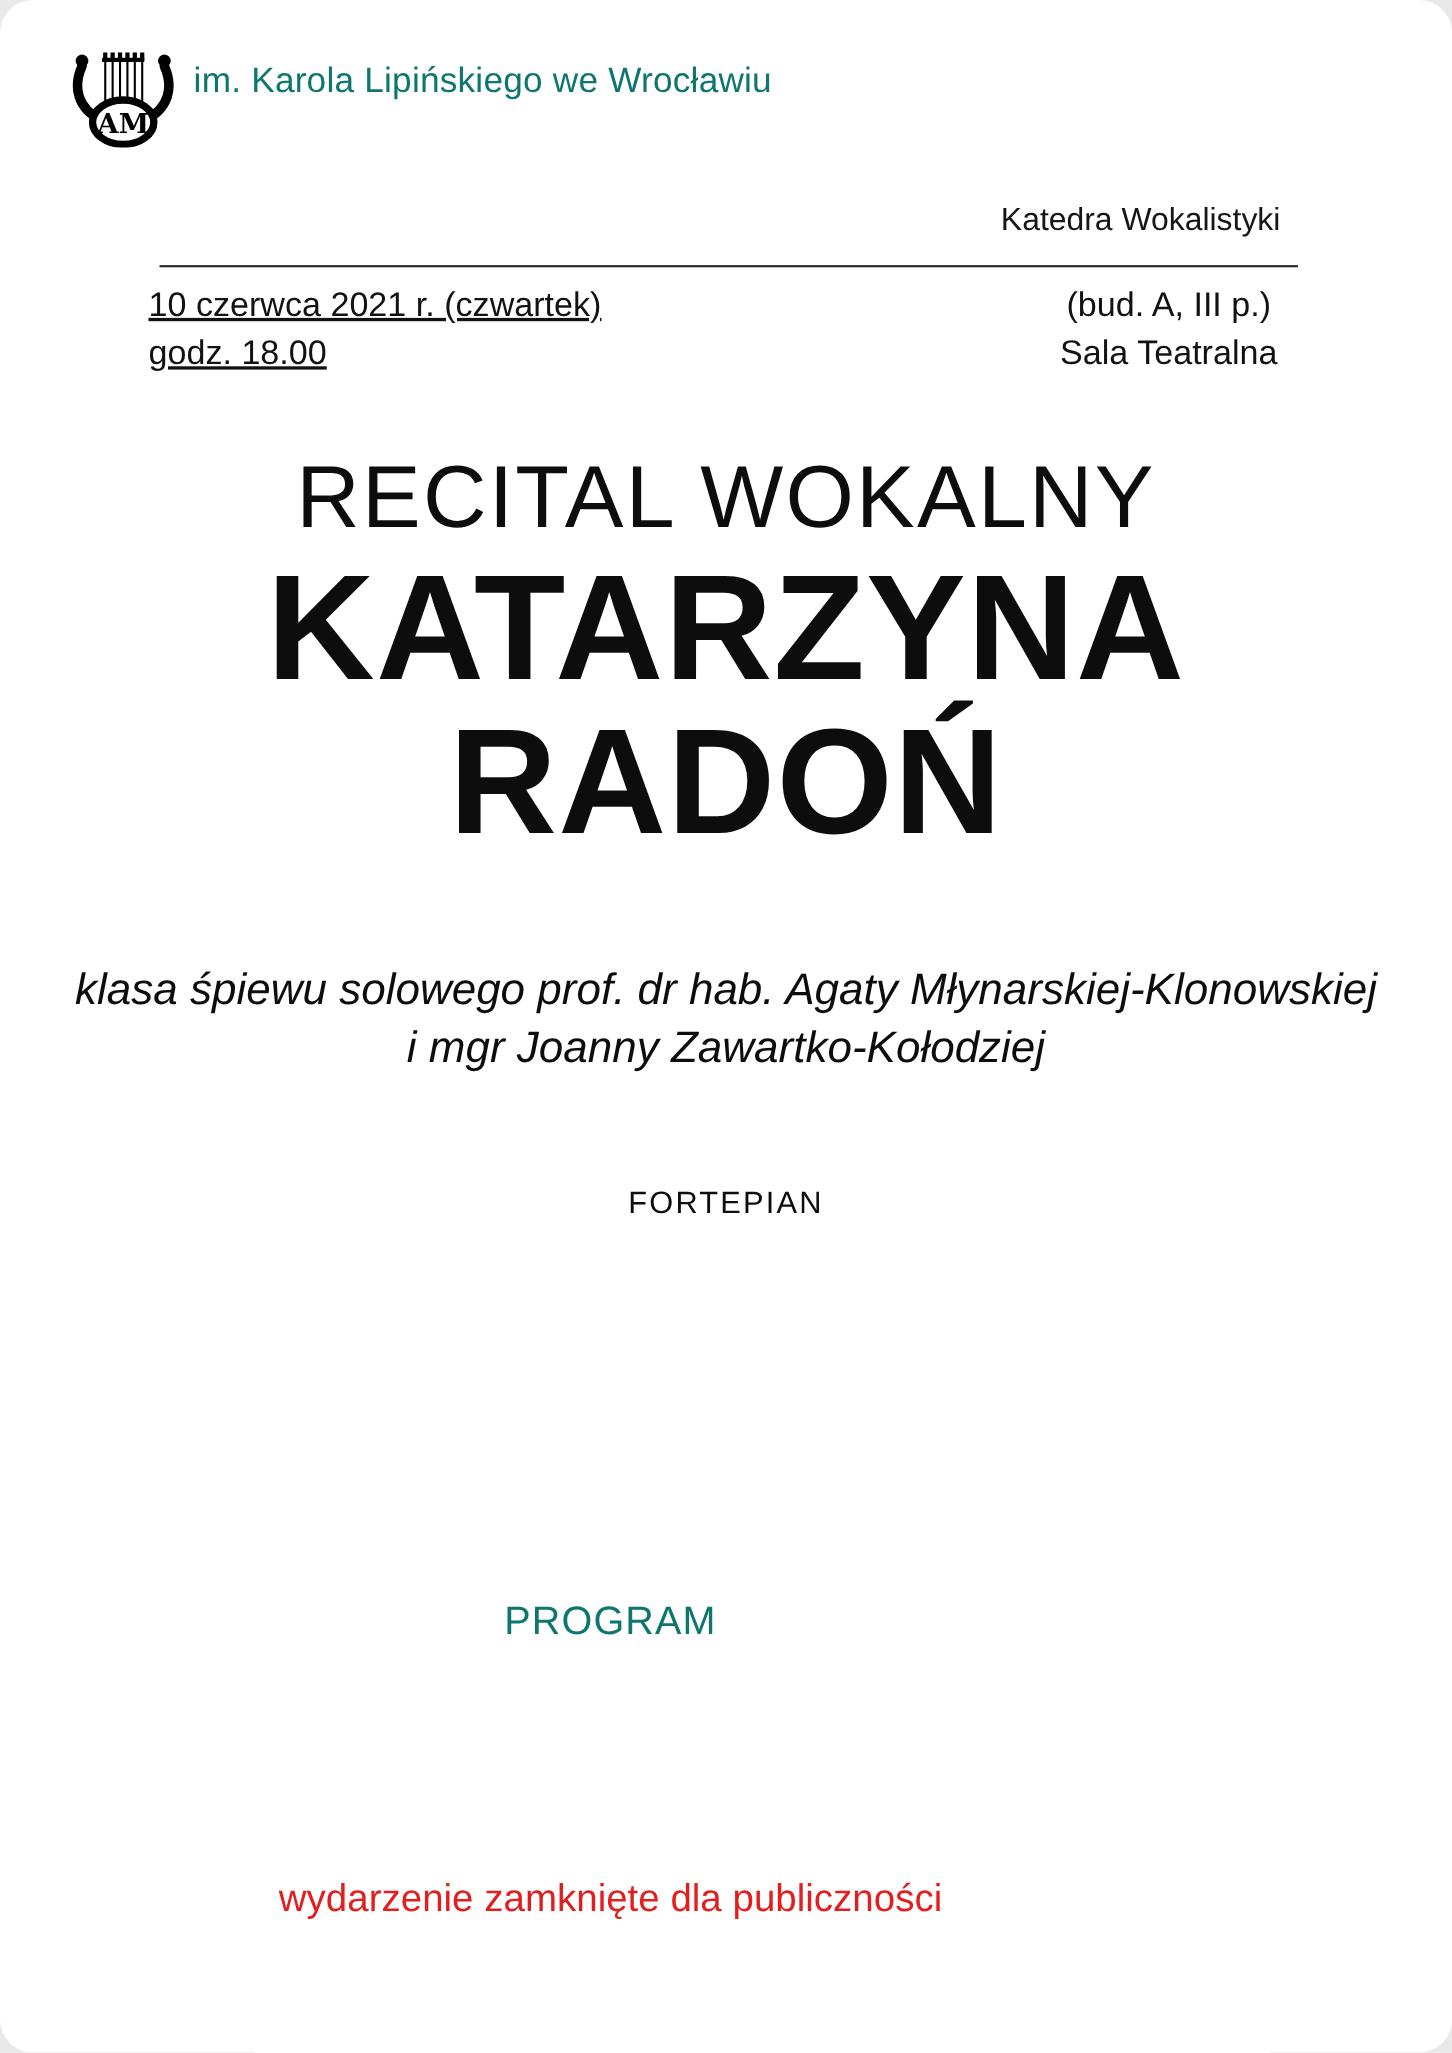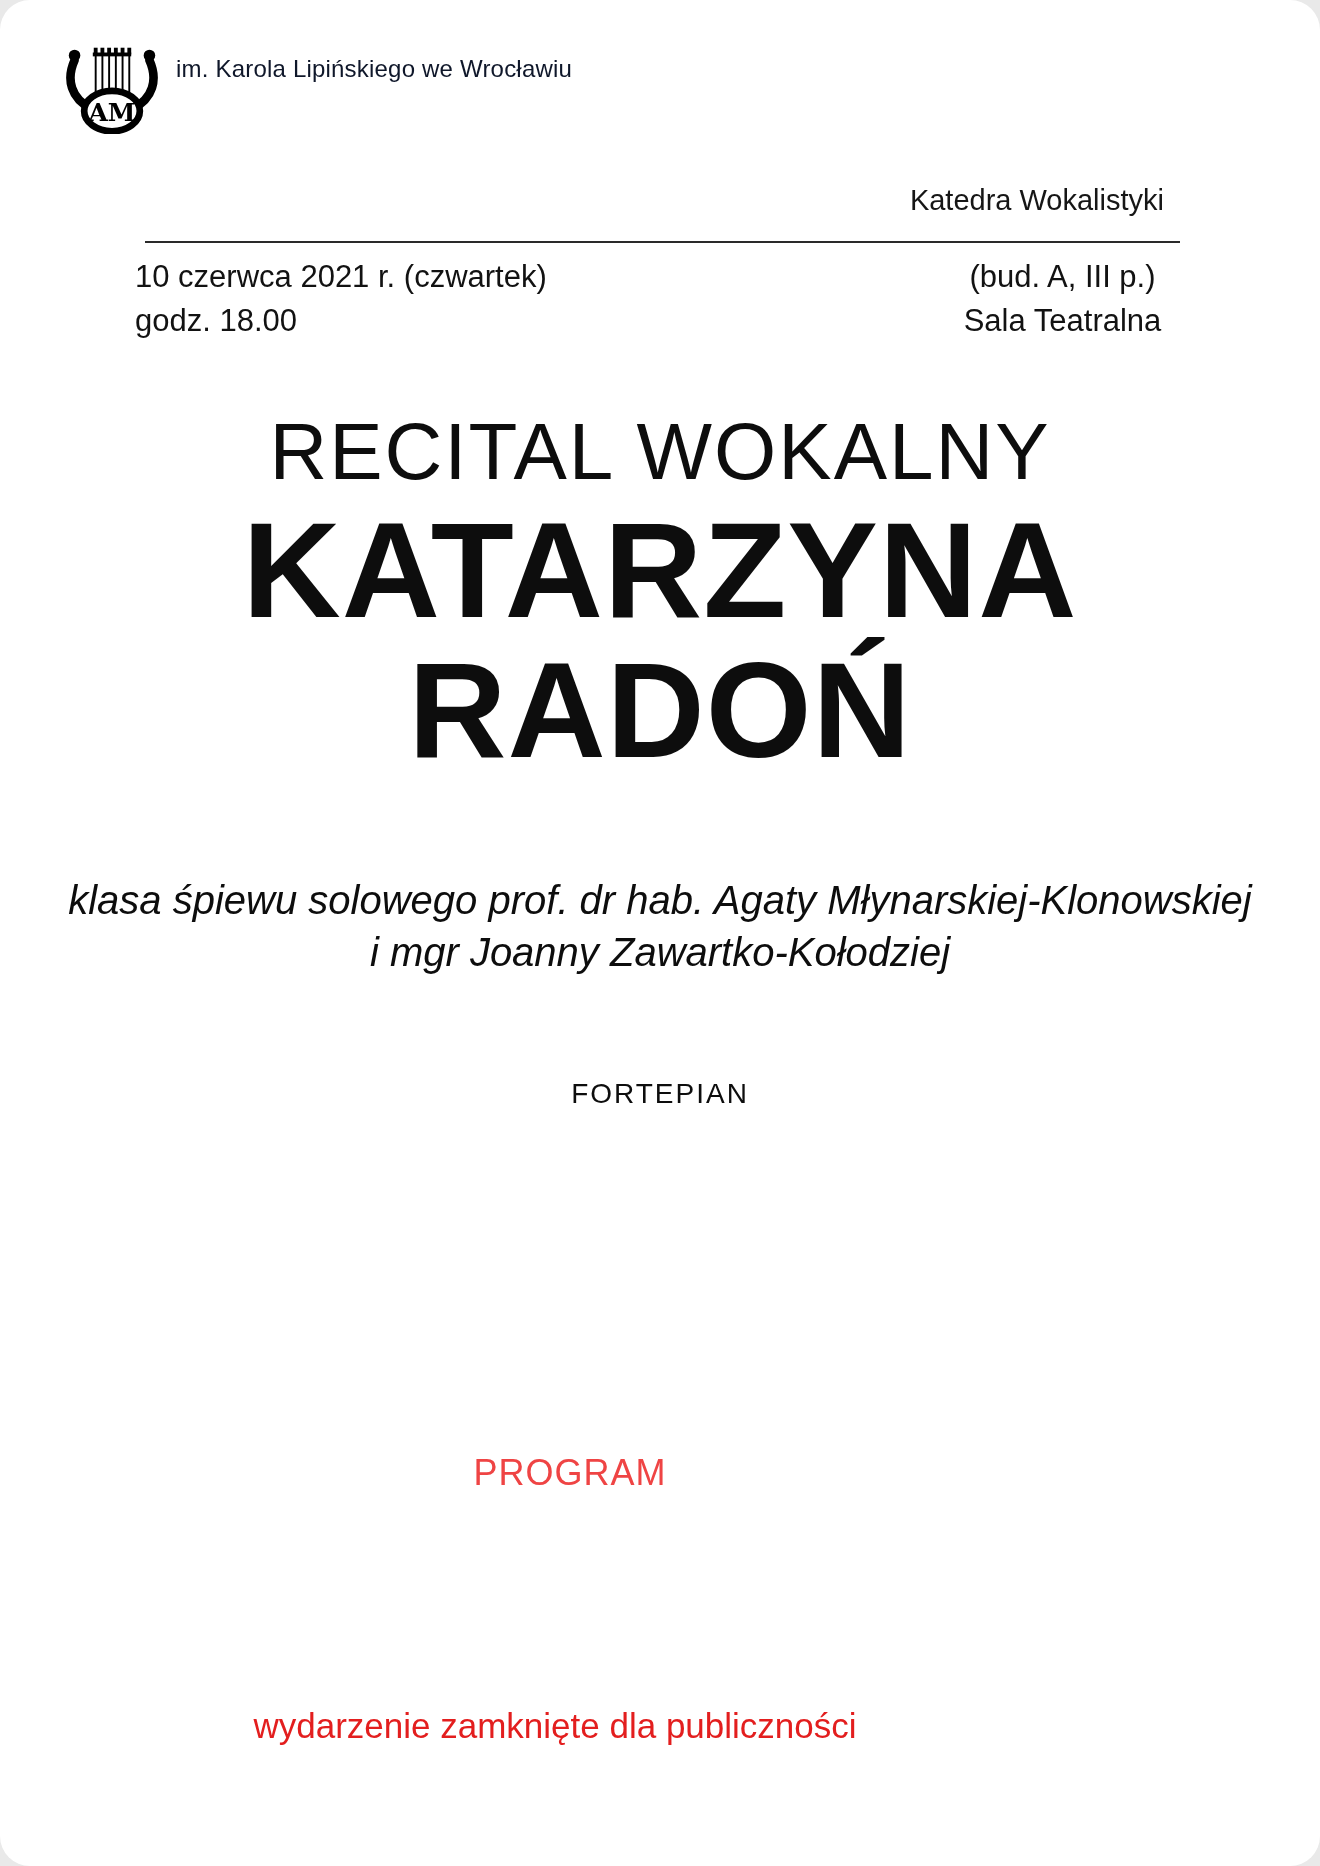--- a/index.html
+++ b/index.html
@@ -15,51 +15,51 @@
     border-radius:30px;
   }
   
   .logo-row{
     position:absolute;top:44px;left:64px;
     display:flex;align-items:flex-start;
   }
   .logo-mark{width:96px;height:90px;flex:0 0 auto;}
   .logo-text{margin-left:16px;padding-top:12px;line-height:1.12;}
   .logo-line1{font-size:40px;letter-spacing:.5px;color:#1c1c1c;}
-  .logo-line2{font-size:24px;letter-spacing:.2px;color:#0f172a;}
+  .logo-line2{font-size:32px;letter-spacing:.2px;color:#0f766e;}
   
   .department{
     position:absolute;top:184px;right:156px;
     font-size:29px;color:#161616;
   }
   .rule{
     position:absolute;top:241px;left:145px;width:1035px;
     border-top:2px solid #2a2a2a;height:0;
   }
   .info-left{
     position:absolute;top:255px;left:135px;
-    font-size:31px;line-height:44px;color:#121212;
+    font-size:31px;line-height:44px;color:#121212;text-decoration:underline;
   }
   .info-right{
     position:absolute;top:255px;left:935px;width:255px;
     font-size:31px;line-height:44px;color:#121212;text-align:center;
   }
   
   .centered{position:absolute;left:0;width:1320px;text-align:center;color:#0d0d0d;}
   .recital-type{top:406px;font-size:80px;letter-spacing:2px;font-weight:400;}
   .artist-first{top:492px;font-size:136px;font-weight:700;letter-spacing:1px;}
   .artist-last{top:632px;font-size:136px;font-weight:700;letter-spacing:1px;}
   .voice{top:790px;font-size:44px;font-style:italic;}
   .class-info{top:874px;font-size:40px;font-style:italic;line-height:1.30;}
   .acc-role{top:1078px;font-size:28px;letter-spacing:2px;}
   .acc-name{top:1124px;font-size:70px;font-weight:700;letter-spacing:1px;}
   
   .program-block{
-    position:absolute;top:1452px;left:15px;width:1110px;
-    text-align:center;color:#ef4444;
+    position:absolute;top:1452px;left:0;width:1110px;
+    text-align:center;color:#0f766e;
   }
   .program-heading{font-size:36px;letter-spacing:1px;margin-bottom:8px;}
   .program-names{font-size:33px;font-weight:700;line-height:1.42;}
   .notice{
     position:absolute;top:1706px;left:0;width:1110px;
     text-align:center;font-size:35px;
   }
 </style>
 </head>
 <body>

